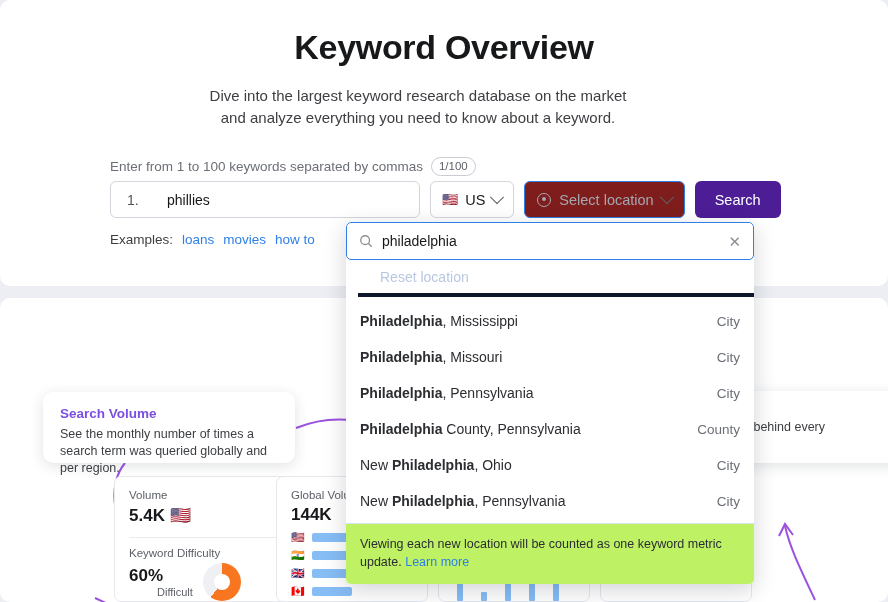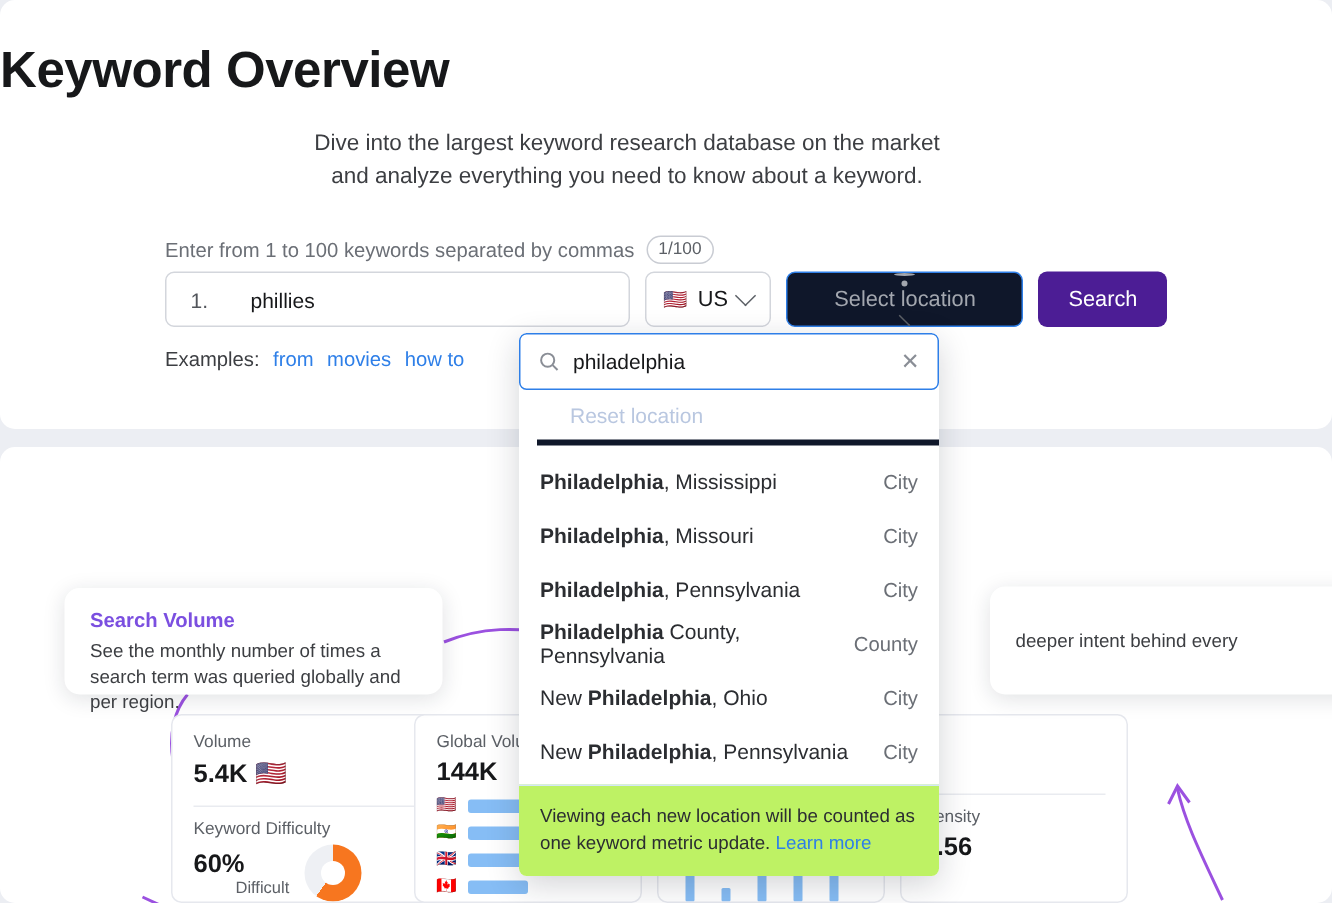--- a/index.html
+++ b/index.html
@@ -16,21 +16,21 @@
     position:absolute;left:0;top:0;width:888px;height:286px;
     background:#fff;border-radius:10px;
   }
   .panel-bottom{
     position:absolute;left:0;top:298px;width:888px;height:304px;
     background:#fff;border-radius:10px;overflow:hidden;
   }
 
   
   .hero-title{
-    position:absolute;left:0;top:28px;width:888px;text-align:left;
+    position:absolute;left:0;top:28px;width:888px;text-align:center;
     font-size:34px;font-weight:bold;color:#17181a;letter-spacing:-0.3px;
   }
   .hero-sub{
     position:absolute;left:0;top:85px;width:836px;text-align:center;
     font-size:15px;line-height:22px;color:#3c3e42;
   }
   .hero-sub span{display:block;}
 
   
   .form-hint{
@@ -48,24 +48,23 @@
   }
   .kw-index{width:40px;text-align:left;padding-left:16px;font-size:14px;color:#52555b;}
   .kw-value{font-size:14px;color:#17181a;}
   .db-select{
     height:37px;border:1px solid #d3d6dc;border-radius:6px;background:#fff;
     display:flex;align-items:center;gap:7px;padding:0 11px;box-sizing:border-box;
   }
   .db-flag{font-size:13px;line-height:1;}
   .db-label{font-size:14.5px;color:#17181a;font-weight:500;}
   .loc-select{
-    height:37px;border:1.5px solid #2e7fe8;border-radius:6px;background:#0f172a;
-    display:flex;align-items:center;gap:8px;padding:0 12px;box-sizing:border-box;
+    height:37px;border:1.5px solid #2e7fe8;border-radius:6px;background:#7f1d1d;
+    display:flex;align-items:center;gap:8px;padding:12px 12px;box-sizing:border-box;
     min-width:158px;
-    flex-direction:column;
   }
   .loc-label{font-size:14.5px;color:#a3a7af;flex:1;}
   .search-btn{
     height:37px;padding:0 20px;background:#4c1d95;border:none;border-radius:6px;
     color:#fff;font-size:14.5px;font-family:"Liberation Sans",sans-serif;
     display:flex;align-items:center;justify-content:center;cursor:pointer;
   }
   .examples{
     position:absolute;left:110px;top:232px;display:flex;align-items:center;gap:9px;
     font-size:13.5px;color:#3c3e42;
@@ -113,21 +112,21 @@
   .flag-row{display:flex;align-items:center;gap:7px;margin-bottom:7px;}
   .flag-row .fl{font-size:11px;line-height:1;}
   .bar{height:9px;background:#86bdf5;border-radius:2px;}
   .spark{position:absolute;left:0;bottom:0;width:100%;height:46px;}
   .spark i{position:absolute;bottom:0;width:6px;background:#86bdf5;border-radius:1px;display:block;}
 
   svg.arrows{position:absolute;left:0;top:298px;width:888px;height:304px;pointer-events:none;}
 
   
   .dropdown{
-    position:absolute;left:346px;top:222px;width:280px;
+    position:absolute;left:346px;top:222px;width:408px;
     background:#fff;border-radius:5px;
     box-shadow:0 6px 22px rgba(20,25,45,.19);
     z-index:40;overflow:hidden;
   }
   .dd-search{
     height:38px;border:1.5px solid #2e7fe8;border-radius:5px;background:#fff;
     display:flex;align-items:center;gap:9px;padding:0 12px;box-sizing:border-box;
   }
   .dd-search-val{flex:1;font-size:14px;color:#17181a;}
   .dd-clear{font-size:15px;color:#8a8e96;cursor:pointer;line-height:1;}
@@ -262,21 +261,21 @@
     <div class="loc-select">
       <span class="pin"></span>
       <span class="loc-label">Select location</span>
       <span class="chev"></span>
     </div>
     <button class="search-btn">Search</button>
   </div>
 
   <div class="examples">
     <span>Examples:</span>
-    <a href="#">from</a>
+    <a href="#">loans</a>
     <a href="#">movies</a>
     <a href="#">how to</a>
   </div>
 
   <div class="dropdown">
     <div class="dd-search">
       <svg width="14" height="14" viewBox="0 0 16 16">
         <circle cx="7" cy="7" r="5" stroke="#8a8e96" stroke-width="1.5" fill="none"></circle>
         <line x1="10.8" y1="10.8" x2="14.5" y2="14.5" stroke="#8a8e96" stroke-width="1.5"></line>
       </svg>

